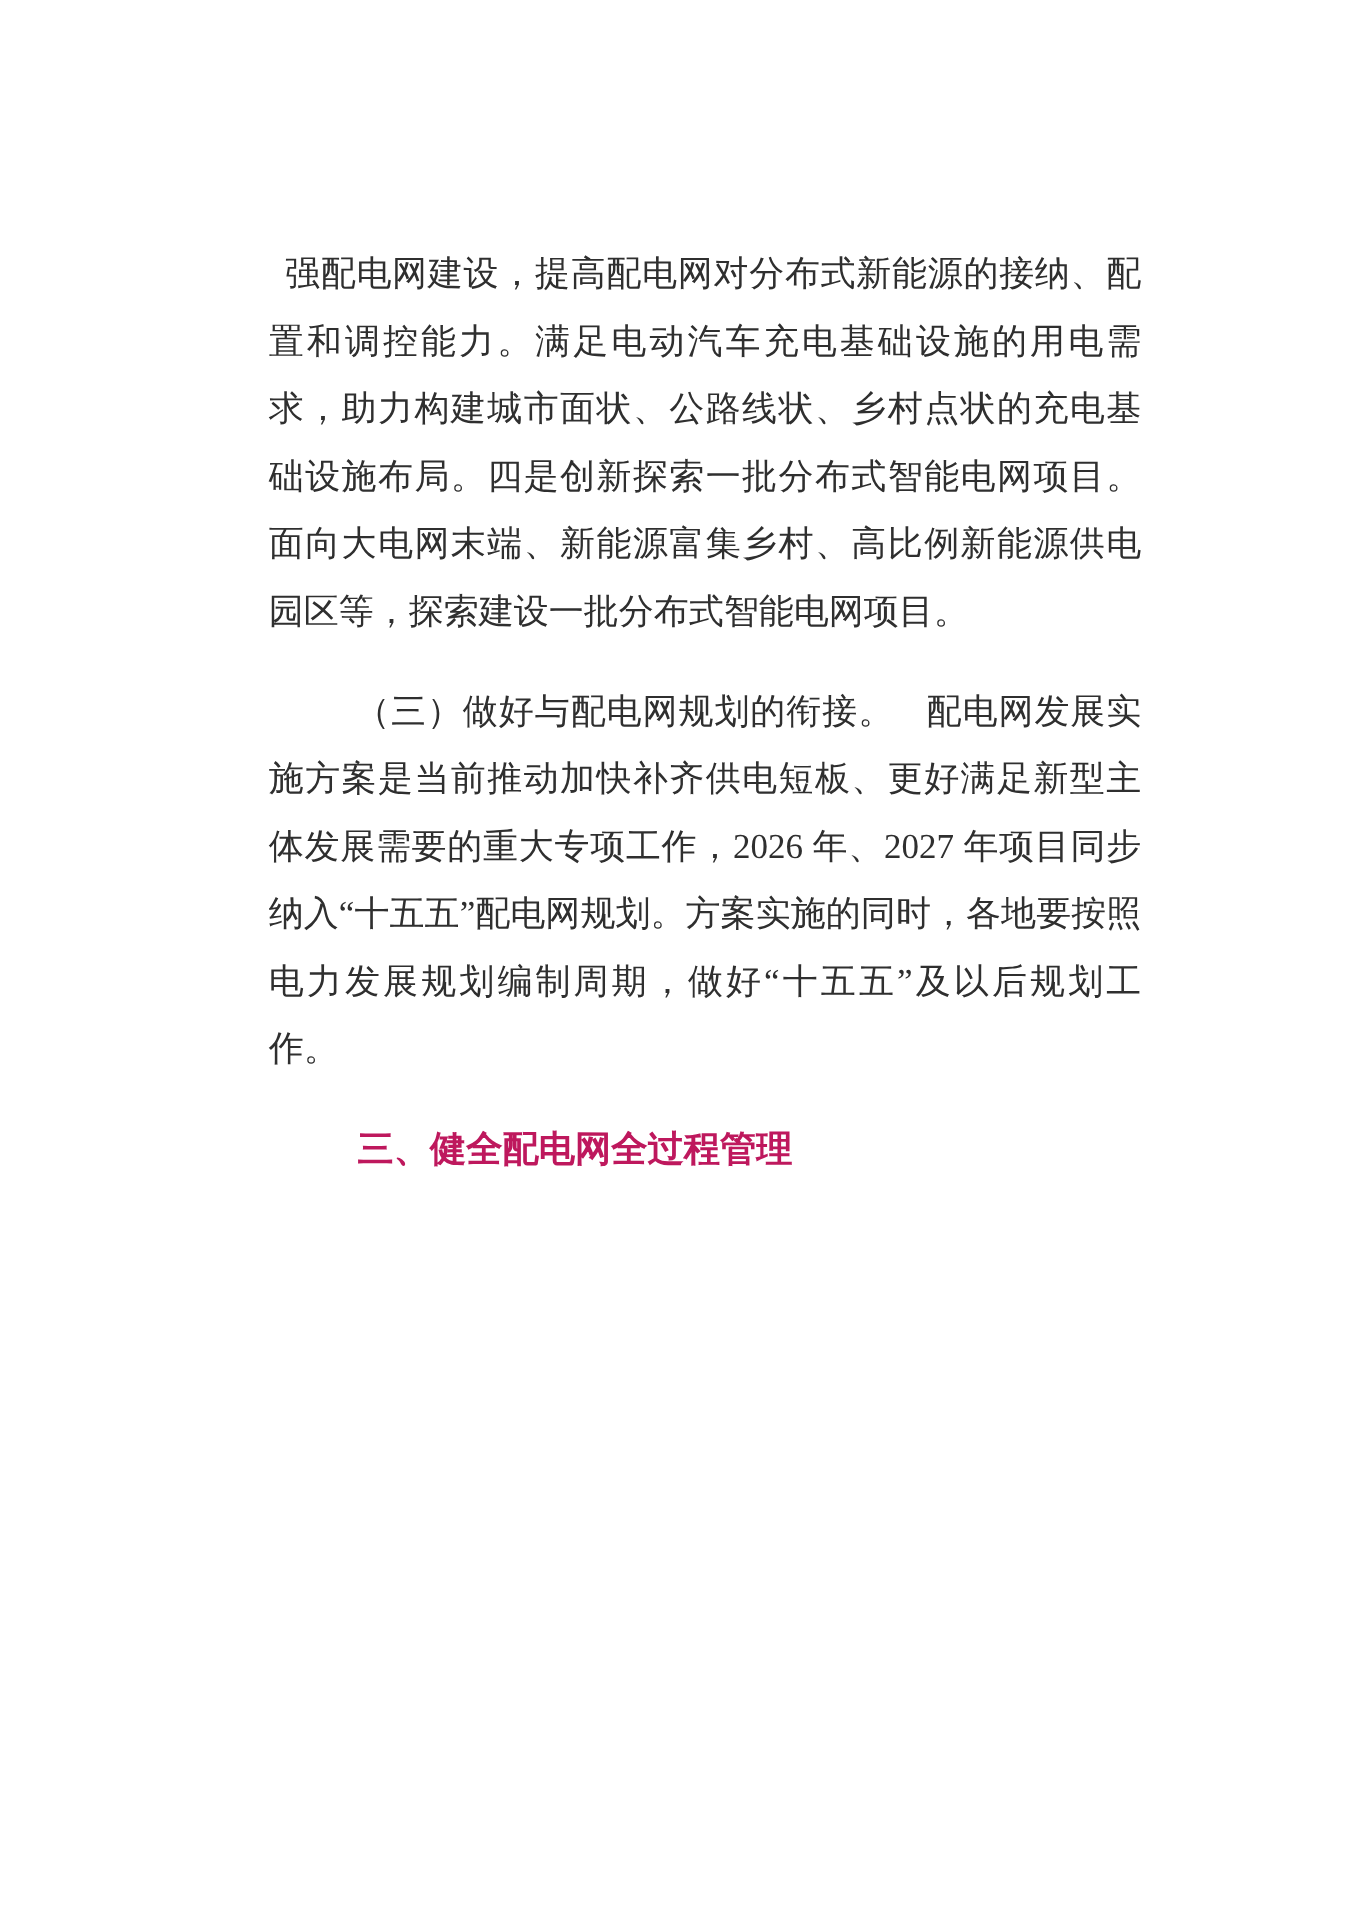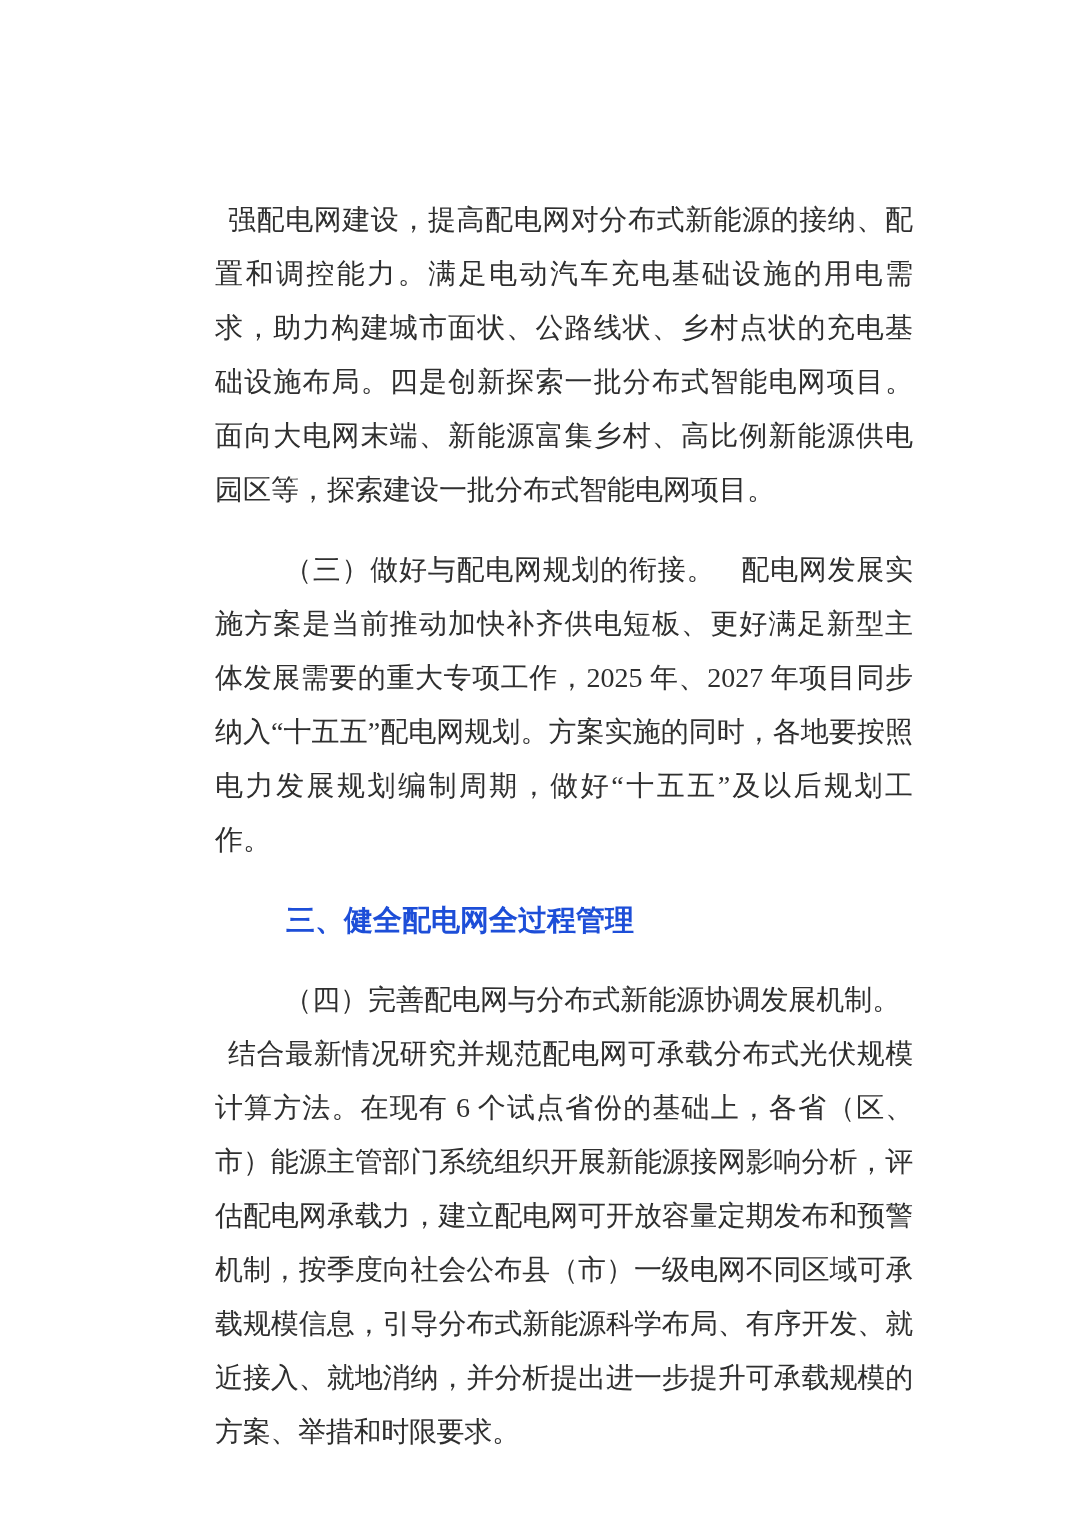--- a/index.html
+++ b/index.html
@@ -35,17 +35,16 @@
     font-weight: bold;
     font-size: 29px;
   }
 </style>
 </head>
 <body>
 
 <div class="page">
   <div class="content" style="color: rgb(47, 47, 47);">
       <p class="body"><span class="seg-normal">强配电网建设，提高配电网对分布式新能源的接纳、配置和调控能力。满足电动汽车充电基础设施的用电需求，助力构建城市面状、公路线状、乡村点状的充电基础设施布局。四是创新探索一批分布式智能电网项目。面向大电网末端、新能源富集乡村、高比例新能源供电园区等，探索建设一批分布式智能电网项目。</span></p>
-      <p class="body indent"><span class="seg-kaiti">（三）做好与配电网规划的衔接。</span><span class="seg-normal">配电网发展实施方案是当前推动加快补齐供电短板、更好满足新型主体发展需要的重大专项工作，2025 年、2027 年项目同步纳入“十五五”配电网规划。方案实施的同时，各地要按照电力发展规划编制周期，做好“十五五”及以后规划工作。</span></p>
-      <p class="heading indent" style="color: #1d4ed8;"><span class="seg-heading">三、健全配电网全过程管理</span></p>
-      <p class="body indent tight"><span class="seg-kaiti">（四）完善配电网与分布式新能源协调发展机制。</span><span class="seg-normal">结合最新情况研究并规范配电网可承载分布式光伏规模计算方法。在现有 6 个试点省份的基础上，各省（区、市）能源主管部门系统组织开展新能源接网影响分析，评估配电网承载力，建立配电网可开放容量定期发布和预警机制，按季度向社会公布县（市）一级电网不同区域可承载规模信息，引导分布式新能源科学布局、有序开发、就近接入、就地消纳，并分析提出进一步提升可承载规模的方案、举措和时限要求。</span></p>
+      <p class="body indent"><span class="seg-kaiti">（三）做好与配电网规划的衔接。</span><span class="seg-normal">配电网发展实施方案是当前推动加快补齐供电短板、更好满足新型主体发展需要的重大专项工作，2026 年、2027 年项目同步纳入“十五五”配电网规划。方案实施的同时，各地要按照电力发展规划编制周期，做好“十五五”及以后规划工作。</span></p>
+      <p class="heading indent" style="color: #be185d;"><span class="seg-heading">三、健全配电网全过程管理</span></p>
     </div>
 </div>
 
 </body></html>

